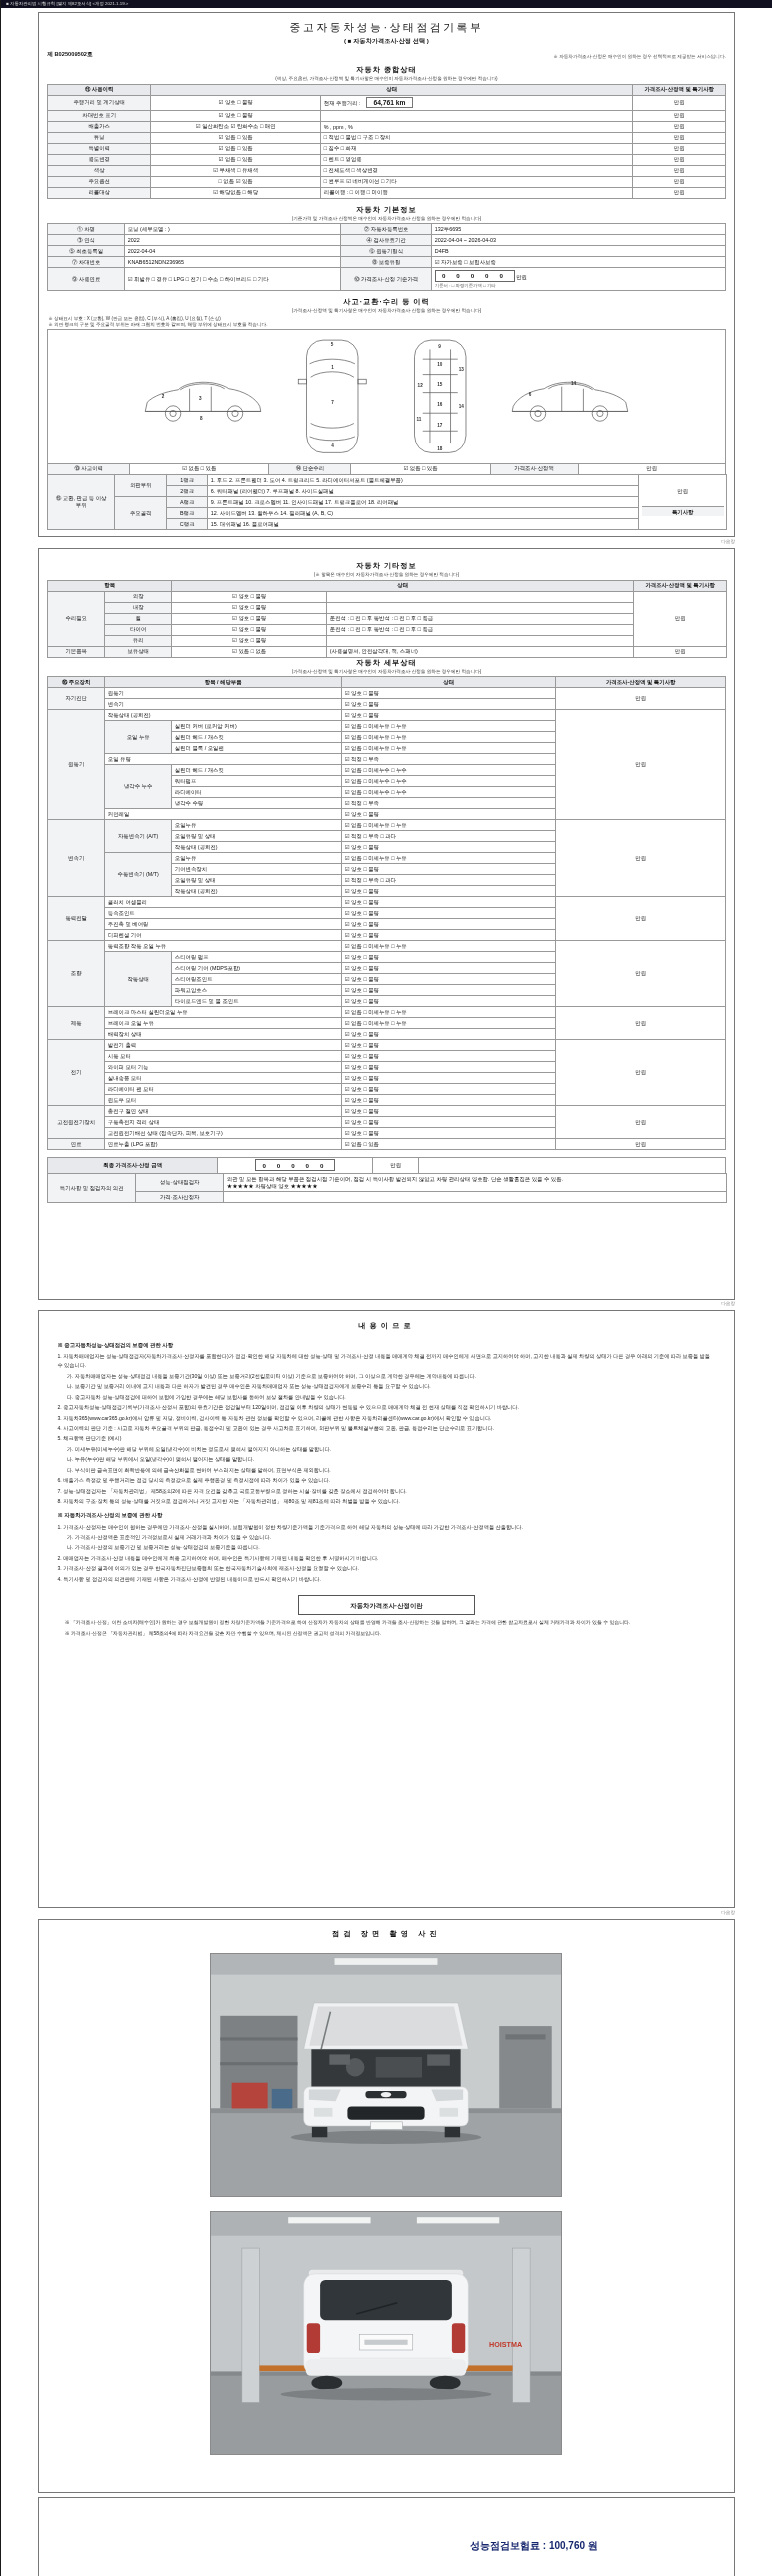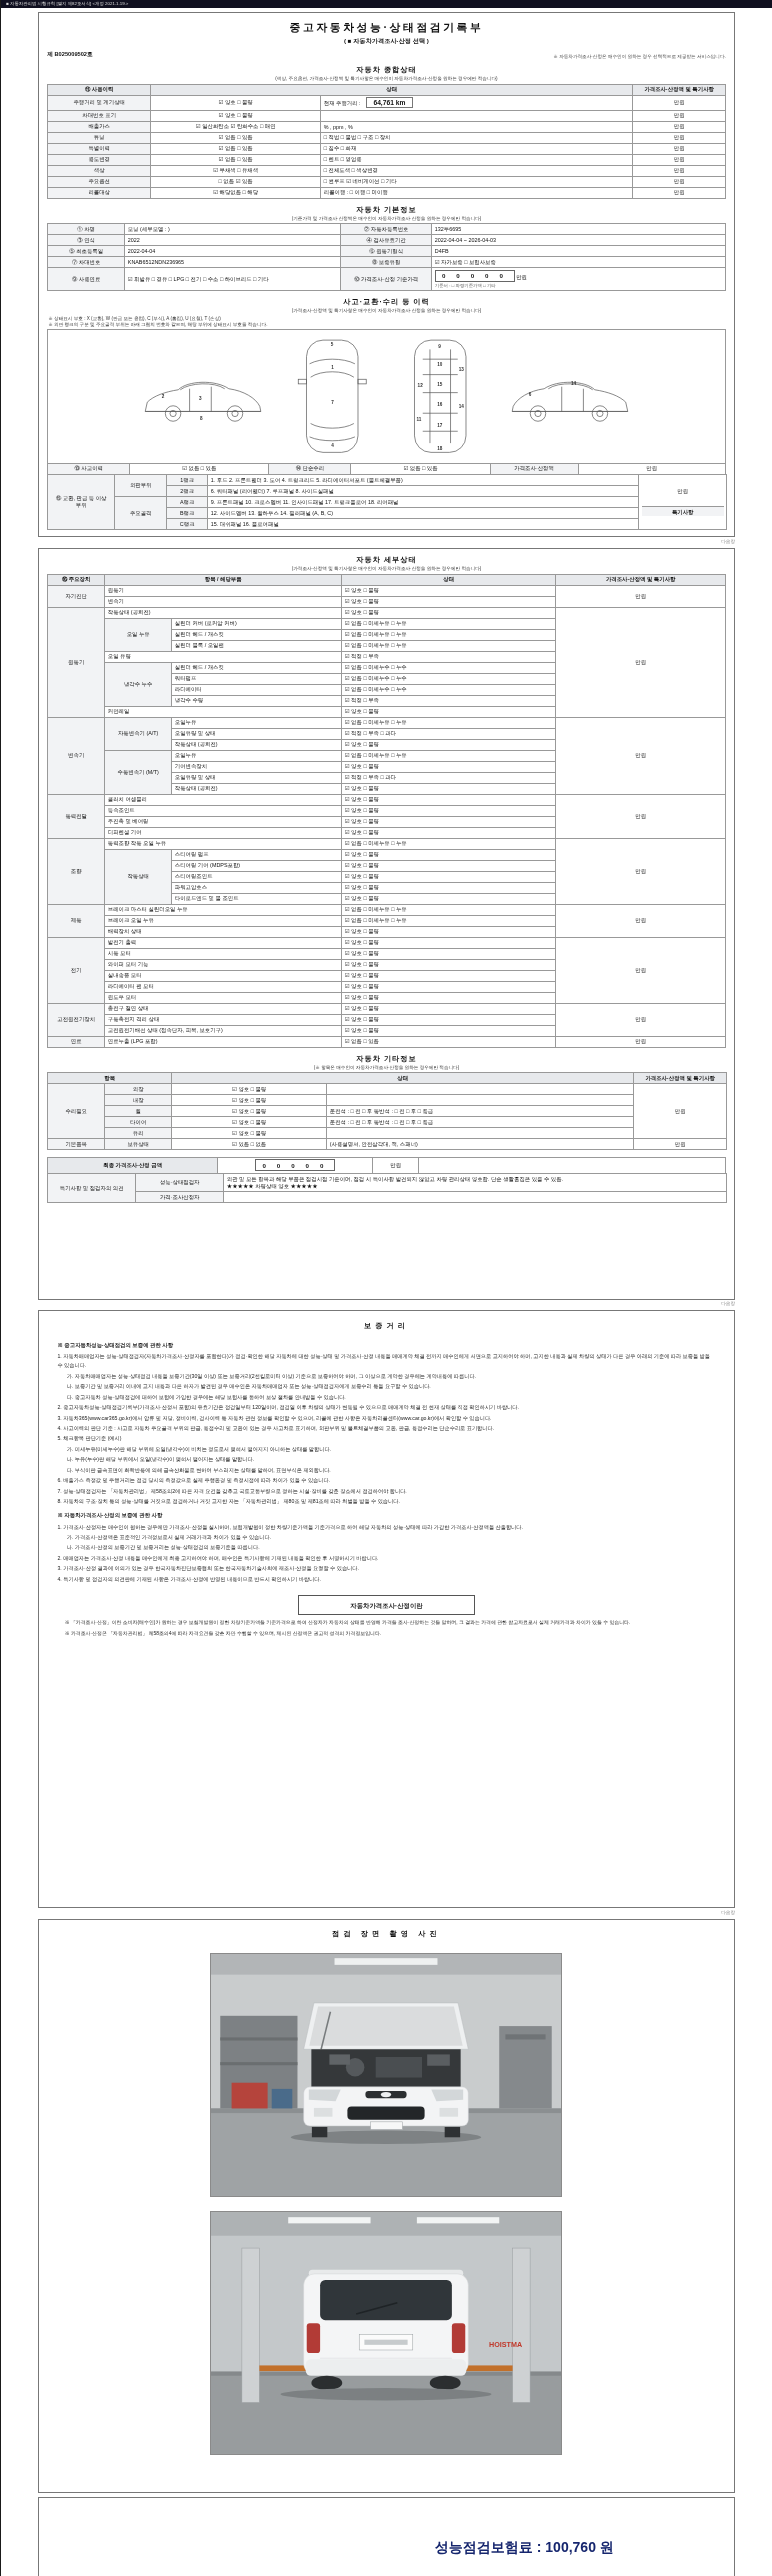--- a/index.html
+++ b/index.html
@@ -3,21 +3,21 @@
 <meta charset="utf-8">
 <style>
   html,body{margin:0;padding:0;}
   body{width:773px;height:2576px;background:#ffffff;font-family:"Liberation Sans",sans-serif;color:#111;position:relative;overflow:hidden;}
   .edge{position:absolute;top:0;bottom:0;width:1px;background:#1a1a1a;z-index:5;}
   .edge.left{left:0;} .edge.right{right:0;}
   .topbar{height:7.7px;background:#101020;color:#ddd;font-size:4.4px;line-height:7.7px;padding:0 6.2px;display:flex;justify-content:space-between;}
   .doc{width:697px;margin:0 auto;}
   .pagebox{border:1px solid #777;background:#fff;margin-top:4.1px;padding:6.2px 8.2px;position:relative;box-sizing:border-box;}
   .next-mark{width:697px;margin:1.5px auto 3.1px;text-align:right;font-size:4.6px;color:#888;}
-  .header-title{font-size:10.8px;font-weight:bold;text-align:center;letter-spacing:2.6px;margin-top:2.1px;}
+  .header-title{font-size:10.8px;font-weight:normal;text-align:center;letter-spacing:2.6px;margin-top:2.1px;}
   .header-sub{font-size:6.2px;font-weight:bold;text-align:center;margin-top:1.5px;}
   .header-row{display:flex;justify-content:space-between;align-items:flex-end;font-size:5.2px;margin-top:5.2px;}
   .doc-no{font-weight:bold;font-size:5.7px;}
   .hdr-note{font-size:4.6px;color:#444;}
   .sec{margin-top:6.2px;}
   .sec-title{font-size:7.2px;font-weight:bold;text-align:center;letter-spacing:1px;}
   .sec-note{font-size:4.6px;color:#333;text-align:center;margin:1px 0 2.6px;}
   table.form{width:100%;border-collapse:collapse;table-layout:fixed;}
   .form td{border:0.5px solid #999;font-size:5.4px;padding:1.5px 2.6px;background:#fff;vertical-align:middle;word-break:keep-all;}
   .form td.lb{background:#f2f3f5;text-align:center;}
@@ -36,21 +36,21 @@
   .notice-body{padding:1px 10.3px 7.2px;font-size:5.2px;line-height:1.72;color:#1b1b1b;}
   .notice-h{font-weight:bold;margin:5.2px 0 2.1px;font-size:5.4px;}
   .notice-p{margin:1.5px 0;}
   .notice-p.sub{margin-left:9.3px;}
   .def-box{width:175px;margin:11.3px auto 4.1px;border:1px solid #555;text-align:center;font-weight:bold;font-size:6.4px;padding:3.6px 0;}
   .def-text{font-size:4.9px;line-height:1.6;margin:2.6px 7.2px;color:#222;}
   .photos-body{padding:9.3px 0 4.1px;display:flex;flex-direction:column;align-items:center;gap:14.4px;}
   .photo-frame{width:350px;height:242px;border:0.5px solid #8a8a8a;background:#bfc2c4;}
   .sign-title{font-size:7.2px;font-weight:bold;text-align:center;letter-spacing:4.1px;padding:2.6px 0;border-bottom:0.5px solid #999;}
   .sign-body{position:relative;height:93px;}
-  .ins{position:absolute;right:112px;top:35px;font-size:14px;font-weight:bold;color:#16266e;}
+  .ins{position:absolute;right:128px;top:35px;font-size:10px;font-weight:bold;color:#16266e;}
   .p1{min-height:438px;} .p2{min-height:752px;} .p3{min-height:598px;} .p4{min-height:574px;padding-left:8px;} .p5{min-height:126px;}
 </style>
 </head>
 <body>
 
 <div class="edge left"></div>
 <div class="edge right"></div>
 
 <div class="topbar">
   <span>■ 자동차관리법 시행규칙 [별지 제82호서식] &lt;개정 2021.1.19.&gt;</span>
@@ -326,20 +326,75 @@
           <td>15. 대쉬패널   16. 플로어패널</td>
         </tr>
       </tbody>
         </table>
     </div>
   </div>
   <div class="next-mark">다음장</div>
 
   <div class="pagebox p2">
 
+    <div class="sec">
+      <div class="sec-title">자동차 기타정보</div>
+      <div class="sec-note">(※ 항목은 매수인이 자동차가격조사·산정을 원하는 경우에만 적습니다)</div>
+      <table class="form">
+        <colgroup>
+            <col style="width:57px">
+            <col style="width:67px">
+            <col style="width:155px">
+            <col style="width:307px">
+            <col style="width:93px">
+          </colgroup>
+        <tbody>
+            <tr>
+          <td class="hd" colspan="2">항목</td>
+          <td class="hd" colspan="2">상태</td>
+          <td class="hd">가격조사·산정액 및 특기사항</td>
+        </tr>
+        <tr>
+          <td class="lb" rowspan="5">수리필요</td>
+          <td class="lb">외장</td>
+          <td class="ct">☑ 양호    □ 불량</td>
+          <td></td>
+          <td class="pc" rowspan="5">만원</td>
+        </tr>
+        <tr>
+              <td class="lb">내장</td>
+              <td class="ct">☑ 양호    □ 불량</td>
+              <td></td>
+            </tr>
+        <tr>
+              <td class="lb">휠</td>
+              <td class="ct">☑ 양호    □ 불량</td>
+              <td>운전석 : □ 전  □ 후      동반석 : □ 전  □ 후      □ 응급</td>
+            </tr>
+        <tr>
+              <td class="lb">타이어</td>
+              <td class="ct">☑ 양호    □ 불량</td>
+              <td>운전석 : □ 전  □ 후      동반석 : □ 전  □ 후      □ 응급</td>
+            </tr>
+        <tr>
+              <td class="lb">유리</td>
+              <td class="ct">☑ 양호    □ 불량</td>
+              <td></td>
+            </tr>
+        <tr>
+          <td class="lb">기본품목</td>
+          <td class="lb">보유상태</td>
+          <td class="ct">☑ 있음    □ 없음</td>
+          <td>(사용설명서, 안전삼각대, 잭, 스패너)</td>
+          <td class="pc">만원</td>
+        </tr>
+      </tbody>
+        </table>
+    </div>
+
     <div class="sec" style="margin-top:0">
       <div class="sec-title">자동차 세부상태</div>
       <div class="sec-note">(가격조사·산정액 및 특기사항은 매수인이 자동차가격조사·산정을 원하는 경우에만 적습니다)</div>
       <table class="form">
         <colgroup>
             <col style="width:57px">
             <col style="width:67px">
             <col style="width:170px">
             <col style="width:214px">
             <col style="width:170px">
@@ -549,75 +604,20 @@
               <td class="lb">연료</td>
               <td colspan="2">연료누출 (LPG 포함)</td>
               <td>☑ 없음    □ 있음</td>
               <td class="pc">만원</td>
             </tr>
       </tbody>
         </table>
     </div>
 
     <div class="sec">
-      <div class="sec-title">자동차 기타정보</div>
-      <div class="sec-note">(※ 항목은 매수인이 자동차가격조사·산정을 원하는 경우에만 적습니다)</div>
-      <table class="form">
-        <colgroup>
-            <col style="width:57px">
-            <col style="width:67px">
-            <col style="width:155px">
-            <col style="width:307px">
-            <col style="width:93px">
-          </colgroup>
-        <tbody>
-            <tr>
-          <td class="hd" colspan="2">항목</td>
-          <td class="hd" colspan="2">상태</td>
-          <td class="hd">가격조사·산정액 및 특기사항</td>
-        </tr>
-        <tr>
-          <td class="lb" rowspan="5">수리필요</td>
-          <td class="lb">외장</td>
-          <td class="ct">☑ 양호    □ 불량</td>
-          <td></td>
-          <td class="pc" rowspan="5">만원</td>
-        </tr>
-        <tr>
-              <td class="lb">내장</td>
-              <td class="ct">☑ 양호    □ 불량</td>
-              <td></td>
-            </tr>
-        <tr>
-              <td class="lb">휠</td>
-              <td class="ct">☑ 양호    □ 불량</td>
-              <td>운전석 : □ 전  □ 후      동반석 : □ 전  □ 후      □ 응급</td>
-            </tr>
-        <tr>
-              <td class="lb">타이어</td>
-              <td class="ct">☑ 양호    □ 불량</td>
-              <td>운전석 : □ 전  □ 후      동반석 : □ 전  □ 후      □ 응급</td>
-            </tr>
-        <tr>
-              <td class="lb">유리</td>
-              <td class="ct">☑ 양호    □ 불량</td>
-              <td></td>
-            </tr>
-        <tr>
-          <td class="lb">기본품목</td>
-          <td class="lb">보유상태</td>
-          <td class="ct">☑ 있음    □ 없음</td>
-          <td>(사용설명서, 안전삼각대, 잭, 스패너)</td>
-          <td class="pc">만원</td>
-        </tr>
-      </tbody>
-        </table>
-    </div>
-
-    <div class="sec">
       <table class="form">
         <colgroup>
             <col style="width:170px">
             <col style="width:155px">
             <col style="width:46px">
             <col style="width:307px">
           </colgroup>
         <tbody>
             <tr>
           <td class="hd">최종 가격조사·산정 금액</td>
@@ -646,21 +646,21 @@
           <td class="lb">가격·조사산정자</td>
           <td></td>
         </tr>
       </tbody>
         </table>
     </div>
   </div>
   <div class="next-mark">다음장</div>
 
   <div class="pagebox p3">
-    <div class="notice-title">보증거리</div>
+    <div class="notice-title">내용이므로</div>
     <div class="notice-body">
       <div class="notice-h">※ 중고자동차성능·상태점검의 보증에 관한 사항</div>
       <div class="notice-p">1. 자동차매매업자는 성능·상태점검자(자동차가격조사·산정자를 포함한다)가 점검·확인한 해당 자동차에 대한 성능·상태 및 가격조사·산정 내용을 매매계약 체결 전까지 매수인에게 서면으로 고지하여야 하며, 고지한 내용과 실제 차량의 상태가 다른 경우 아래의 기준에 따라 보증을 받을 수 있습니다.</div>
       <div class="notice-p sub">가. 자동차매매업자는 성능·상태점검 내용을 보증기간(30일 이상) 또는 보증거리(2천킬로미터 이상) 기준으로 보증하여야 하며, 그 이상으로 계약한 경우에는 계약내용에 따릅니다.</div>
       <div class="notice-p sub">나. 보증기간 및 보증거리 이내에 고지 내용과 다른 하자가 발견된 경우 매수인은 자동차매매업자 또는 성능·상태점검자에게 보증수리 등을 요구할 수 있습니다.</div>
       <div class="notice-p sub">다. 중고자동차 성능·상태점검에 대하여 보험에 가입한 경우에는 해당 보험사를 통하여 보상 절차를 안내받을 수 있습니다.</div>
       <div class="notice-p">2. 중고자동차성능·상태점검기록부(가격조사·산정서 포함)의 유효기간은 점검일부터 120일이며, 점검일 이후 차량의 상태가 변동될 수 있으므로 매매계약 체결 전 현재 상태를 직접 확인하시기 바랍니다.</div>
       <div class="notice-p">3. 자동차365(www.car365.go.kr)에서 압류 및 저당, 정비이력, 검사이력 등 자동차 관련 정보를 확인할 수 있으며, 리콜에 관한 사항은 자동차리콜센터(www.car.go.kr)에서 확인할 수 있습니다.</div>
       <div class="notice-p">4. 사고이력의 판단 기준 : 사고로 자동차 주요골격 부위의 판금, 용접수리 및 교환이 있는 경우 사고차로 표기하며, 외판부위 및 볼트체결부품의 교환, 판금, 용접수리는 단순수리로 표기합니다.</div>
       <div class="notice-p">5. 체크항목 판단기준 (예시)</div>

